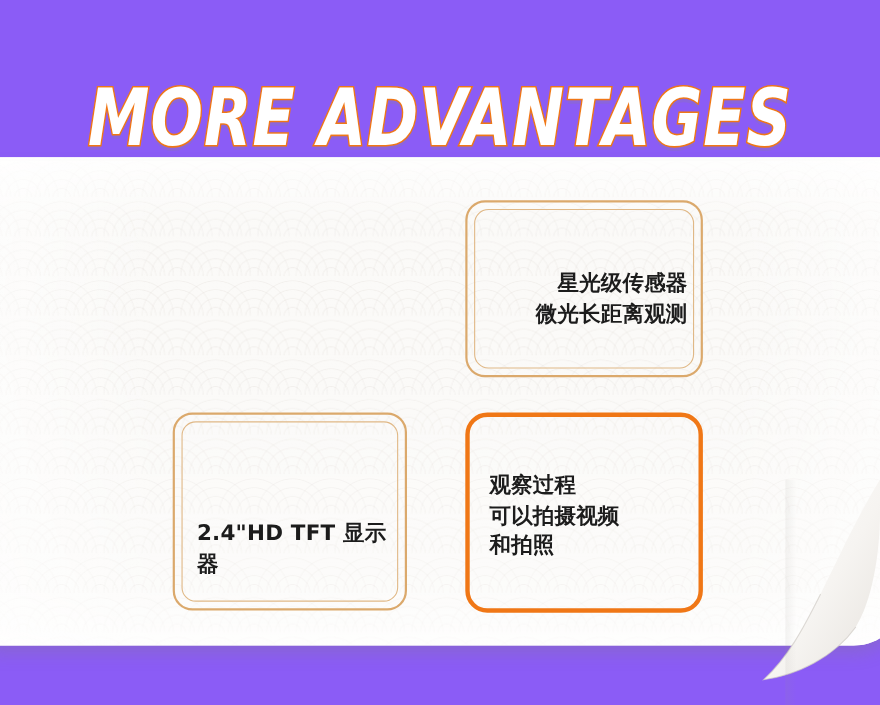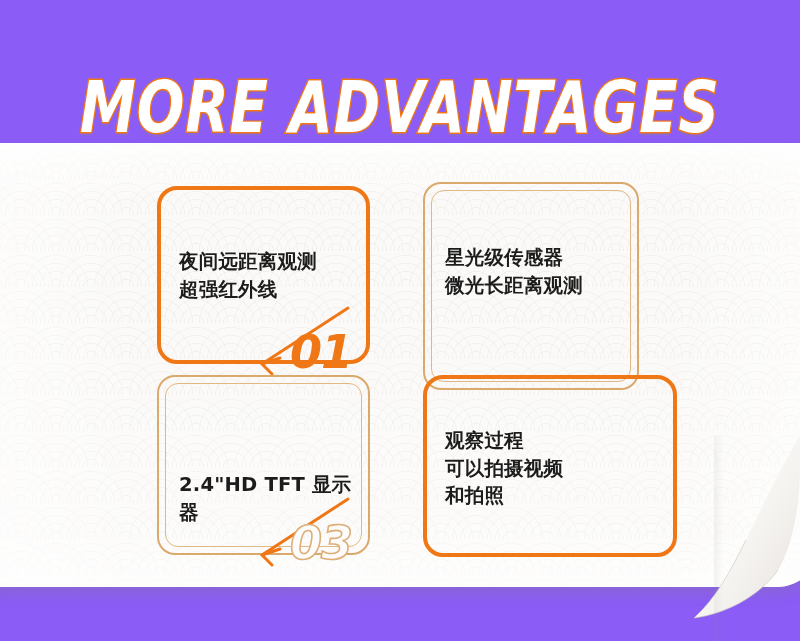--- a/index.html
+++ b/index.html
@@ -196,56 +196,37 @@
           <stop offset="100%" stop-color="rgba(120,115,110,.30)"></stop>
         </linearGradient>
       </defs>
       <text id="headline-shadow" x="400" y="54" text-anchor="middle" font-family="DejaVu Sans, Liberation Sans, sans-serif" font-size="64" font-weight="700" font-style="italic" letter-spacing="1" transform="translate(400,2) scale(0.9737542791936097,1.12) translate(-400,0)" fill="rgba(140,135,130,.22)" style="font-stretch:condensed">MORE ADVANTAGES</text>
       <text id="headline-main" x="400" y="52" text-anchor="middle" font-family="DejaVu Sans, Liberation Sans, sans-serif" font-size="64" font-weight="700" font-style="italic" letter-spacing="1" fill="#ffffff" stroke="#f07716" stroke-width="2.6" paint-order="stroke fill" style="font-stretch:condensed" transform="translate(400,0) scale(0.9737542791936097,1.12) translate(-400,0)">MORE ADVANTAGES</text>
     </svg>
   </div>
 
   <div class="cards">
 
-    <div class="card frame-solid" style="left:157px; top:186px; width:213px; height:178px;">
-      <div class="card-body"></div>
-      <div class="card-text lines2">夜间远距离观测
-超强红外线</div>
-      <div class="card-num">
-        <svg width="112" height="78" viewBox="0 0 112 78">
-          <path d="M6 62 L92 6" stroke="#f07716" stroke-width="3" fill="none" stroke-linecap="round"></path>
-          <path d="M6 62 L24 56 M6 62 L16 72" stroke="#f07716" stroke-width="3" fill="none" stroke-linecap="round"></path>
-          <text class="num-text num-solid" x="34" y="66">01</text>
-        </svg>
-      </div>
-    </div>
-
-    <div class="card frame-double" style="left:423px; top:182px; width:216px; height:208px;">
+
+    <div class="card frame-double" style="left:423px; top:182px; width:216px; height:161px;text-align:right;">
       <div class="card-body">
         <div class="card-inner-line"></div>
       </div>
       <div class="card-text lines2">星光级传感器
 微光长距离观测</div>
     </div>
 
     <div class="card frame-double" style="left:157px; top:375px; width:213px; height:180px;">
       <div class="card-body">
         <div class="card-inner-line"></div>
       </div>
       <div class="card-text lines1">2.4"HD TFT 显示器</div>
-      <div class="card-num">
-        <svg width="112" height="78" viewBox="0 0 112 78">
-          <path d="M6 62 L92 6" stroke="#f07716" stroke-width="3" fill="none" stroke-linecap="round"></path>
-          <path d="M6 62 L24 56 M6 62 L16 72" stroke="#f07716" stroke-width="3" fill="none" stroke-linecap="round"></path>
-          <text class="num-text num-hollow" x="34" y="66">03</text>
-        </svg>
-      </div>
     </div>
 
-    <div class="card frame-solid" style="left:423px; top:375px; width:254px; height:182px;">
+    <div class="card frame-solid" style="left:423px; top:375px; width:216px; height:182px;">
       <div class="card-body"></div>
       <div class="card-text lines3">观察过程
 可以拍摄视频
 和拍照</div>
     </div>
 
   </div>
 </div>
 
 </body></html>

